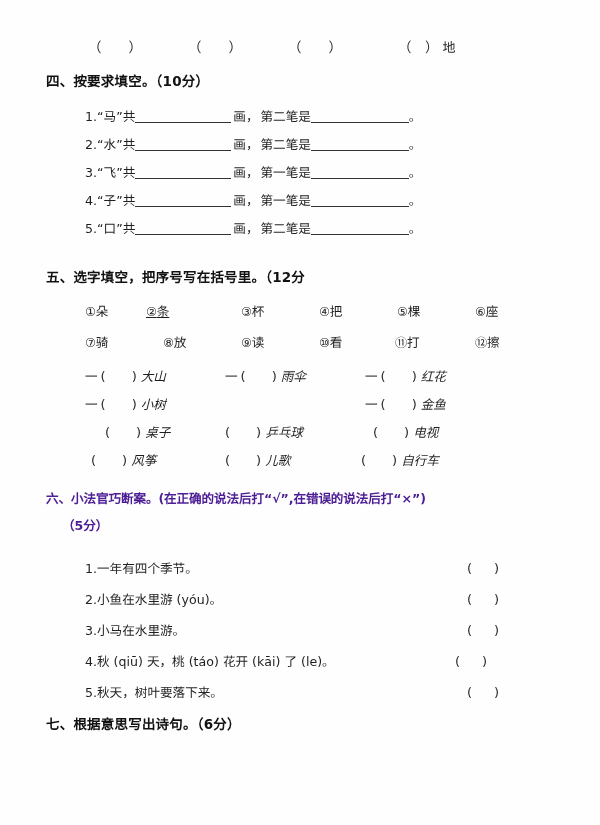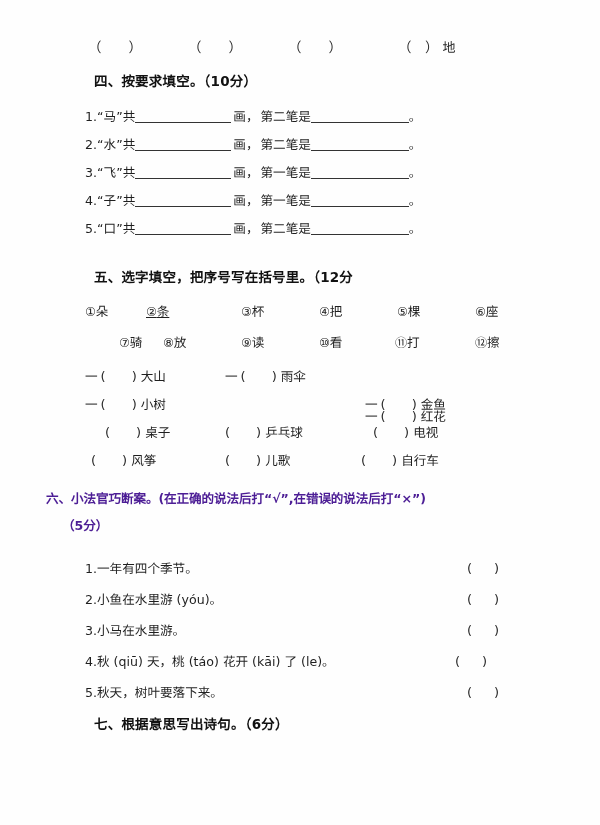--- a/index.html
+++ b/index.html
@@ -25,21 +25,20 @@
     padding: 0 40px;
   }
 
   
   .sec-heading {
     font-weight: bold;
     font-size: 13.5px;
     letter-spacing: 0.2px;
     color: #111;
     line-height: 1.5;
-    margin-left: 48px;
   }
   .sec-heading-sm {
     font-weight: bold;
     font-size: 12.6px;
     letter-spacing: -0.1px;
     color: #4c1d95;
     line-height: 1.55;
   }
   .paren {
     display: inline-block;
@@ -102,21 +101,21 @@
   .mw-row { height: 28px; line-height: 28px; position: relative; }
   .mw-cell {
     position: absolute;
     top: 0;
     font-size: 12.6px;
     color: #1f1f1f;
     white-space: nowrap;
   }
   .mw-cell .pre { margin-right: 3px; }
   .mw-cell .pgap { display: inline-block; width: 26px; }
-  .mw-cell .noun { margin-left: 4px; }
+  .mw-cell .noun { margin-left: 4px; font-style: italic; }
 
   
   .sec6-head { position: absolute; left: 46px; top: 489px; width: 520px; }
   .sec6-head .l2 { margin-left: 16px; display: block; margin-top: 7px; }
   .tf { position: absolute; left: 85px; top: 553px; width: 470px; }
   .tf-row { height: 31px; line-height: 31px; position: relative; }
   .tf-text {
     position: absolute;
     left: 0;
     top: 0;
@@ -181,34 +180,34 @@
   <div class="opts">
     <div class="opt-row">
       <div class="opt" style="left:0px;"><span class="circ-num">①</span><span>朵</span></div>
       <div class="opt" style="left:61px;text-decoration:underline;"><span class="circ-num">②</span><span>条</span></div>
       <div class="opt" style="left:156px;"><span class="circ-num">③</span><span>杯</span></div>
       <div class="opt" style="left:234px;"><span class="circ-num">④</span><span>把</span></div>
       <div class="opt" style="left:312px;"><span class="circ-num">⑤</span><span>棵</span></div>
       <div class="opt" style="left:390px;"><span class="circ-num">⑥</span><span>座</span></div>
     </div>
     <div class="opt-row">
-      <div class="opt" style="left:0px;margin-left:34px;"><span class="circ-num">⑦</span><span>骑</span></div>
+      <div class="opt" style="left:0px;"><span class="circ-num">⑦</span><span>骑</span></div>
       <div class="opt" style="left:78px;"><span class="circ-num">⑧</span><span>放</span></div>
       <div class="opt" style="left:156px;"><span class="circ-num">⑨</span><span>读</span></div>
       <div class="opt" style="left:234px;"><span class="circ-num">⑩</span><span>看</span></div>
       <div class="opt" style="left:310px;"><span class="circ-num">⑪</span><span>打</span></div>
       <div class="opt" style="left:390px;"><span class="circ-num">⑫</span><span>擦</span></div>
     </div>
   </div>
 
   <div class="mw">
     <div class="mw-row">
       <div class="mw-cell" style="left:0px;"><span class="pre">一</span><span class="paren">(</span><span class="pgap"></span><span class="paren">)</span><span class="noun">大山</span></div>
       <div class="mw-cell" style="left:140px;"><span class="pre">一</span><span class="paren">(</span><span class="pgap"></span><span class="paren">)</span><span class="noun">雨伞</span></div>
-      <div class="mw-cell" style="left:280px;margin-top:40px;"><span class="pre">一</span><span class="paren">(</span><span class="pgap"></span><span class="paren">)</span><span class="noun">红花</span></div>
+      <div class="mw-cell" style="left:280px;"><span class="pre">一</span><span class="paren">(</span><span class="pgap"></span><span class="paren">)</span><span class="noun">红花</span></div>
     </div>
     <div class="mw-row">
       <div class="mw-cell" style="left:0px;"><span class="pre">一</span><span class="paren">(</span><span class="pgap"></span><span class="paren">)</span><span class="noun">小树</span></div>
       <div class="mw-cell" style="left:280px;"><span class="pre">一</span><span class="paren">(</span><span class="pgap"></span><span class="paren">)</span><span class="noun">金鱼</span></div>
     </div>
     <div class="mw-row">
       <div class="mw-cell" style="left:20px;"><span class="paren">(</span><span class="pgap"></span><span class="paren">)</span><span class="noun">桌子</span></div>
       <div class="mw-cell" style="left:140px;"><span class="paren">(</span><span class="pgap"></span><span class="paren">)</span><span class="noun">乒乓球</span></div>
       <div class="mw-cell" style="left:288px;"><span class="paren">(</span><span class="pgap"></span><span class="paren">)</span><span class="noun">电视</span></div>
     </div>

